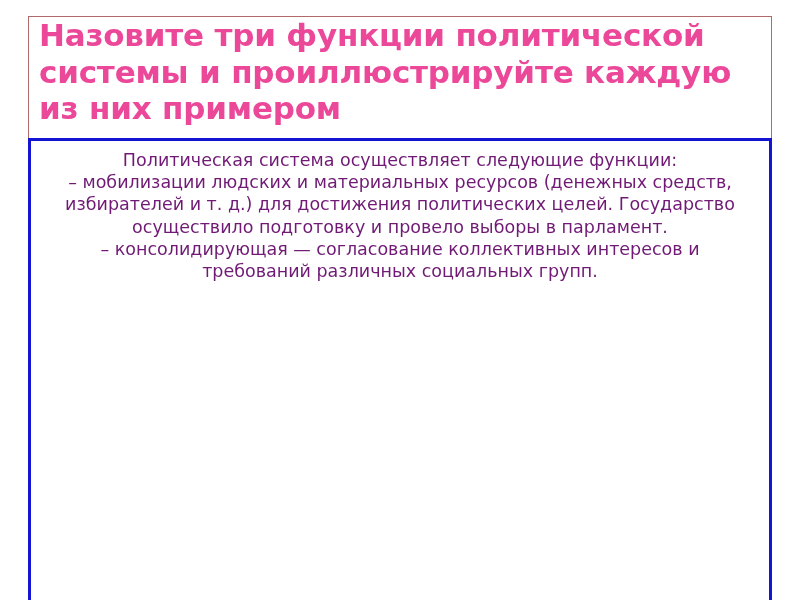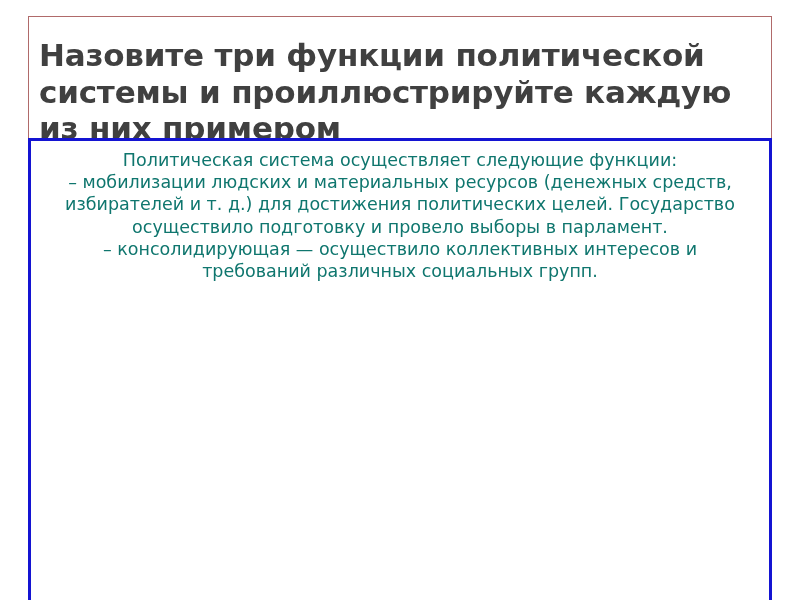--- a/index.html
+++ b/index.html
@@ -25,27 +25,27 @@
     top: 16px;
     width: 744px;
     height: 124px;
     border: 1px solid #b06a6a;
     box-sizing: border-box;
     overflow: hidden;
   }
   .title-text {
     position: absolute;
     left: 10px;
-    top: 20px;
+    top: 0;
     width: 724px;
     margin: 0;
     font-size: 31px;
     line-height: 1.18;
     font-weight: bold;
-    color: #404040;
+    color: #ec4899;
     letter-spacing: -0.2px;
   }
   .body-box {
     position: absolute;
     left: 28px;
     top: 138px;
     width: 744px;
     height: 462px;
     border: 3px solid #1414d2;
     border-bottom: none;
@@ -54,33 +54,33 @@
     overflow: hidden;
   }
   .body-inner {
     padding: 8px 18px 0 18px;
   }
   .para {
     margin: 0;
     text-align: center;
     font-size: 17.5px;
     line-height: 1.27;
-    color: #0f766e;
+    color: #701a75;
   }
 </style>
 </head>
 <body>
 
 <div class="slide">
 
   <div class="title-box">
     <h1 class="title-text">Назовите три функции политической системы и проиллюстрируйте каждую из них примером</h1>
   </div>
 
   <div class="body-box">
     <div class="body-inner">
       <p class="para">Политическая система осуществляет следующие функции:</p>
       <p class="para">– мобилизации людских и материальных ресурсов (денежных средств, избирателей и т. д.) для достижения политических целей. Государство осуществило подготовку и провело выборы в парламент.</p>
-      <p class="para">– консолидирующая — осуществило коллективных интересов и требований различных социальных групп.</p>
+      <p class="para">– консолидирующая — согласование коллективных интересов и требований различных социальных групп.</p>
     </div>
   </div>
 
 </div>
 
 </body></html>

